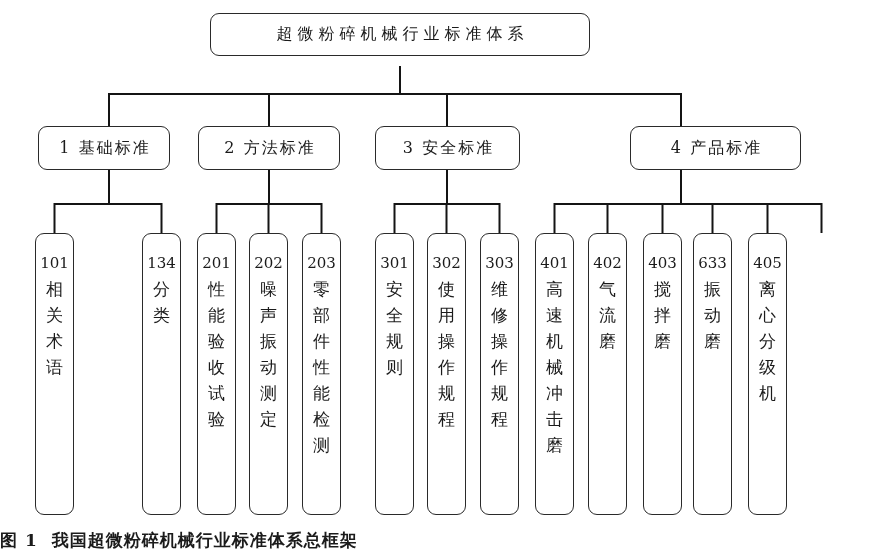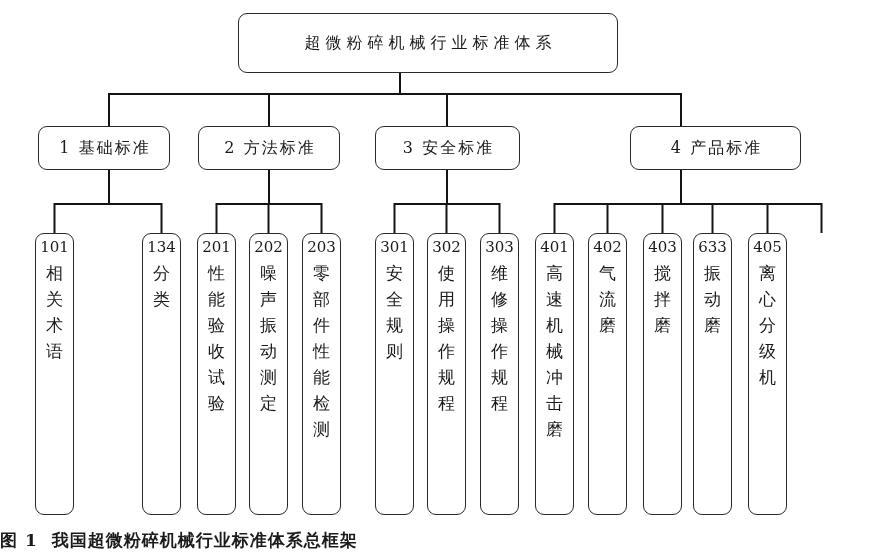--- a/index.html
+++ b/index.html
@@ -16,32 +16,32 @@
     position: absolute;
     box-sizing: border-box;
     background: #ffffff;
     border: 1.6px solid #2a2a2a;
     border-radius: 9px;
     display: flex;
     align-items: center;
     justify-content: center;
   }
   .root {
-    left: 210px; top: 13px; width: 380px; height: 60px;
-    font-size: 16px; letter-spacing: 5px; text-indent: 5px; margin-left: 28px;
+    left: 210px; top: 13px; width: 380px; height: 43px;
+    font-size: 16px; letter-spacing: 5px; text-indent: 5px;
   }
   .lvl2 {
     top: 126px; height: 44px;
     font-size: 16px; letter-spacing: 2px; text-indent: 2px;
   }
   .leaf {
     top: 233px; width: 39px; height: 282px;
     flex-direction: column;
     justify-content: flex-start;
-    padding-top: 0;
+    padding-top: 16px;
   }
   .leaf .num {
     font-size: 15px;
     line-height: 26px;
     letter-spacing: 0;
   }
   .leaf .vtext { display: flex; flex-direction: column; align-items: center; }
   .leaf .vtext div {
     font-size: 17px;
     line-height: 26px;

